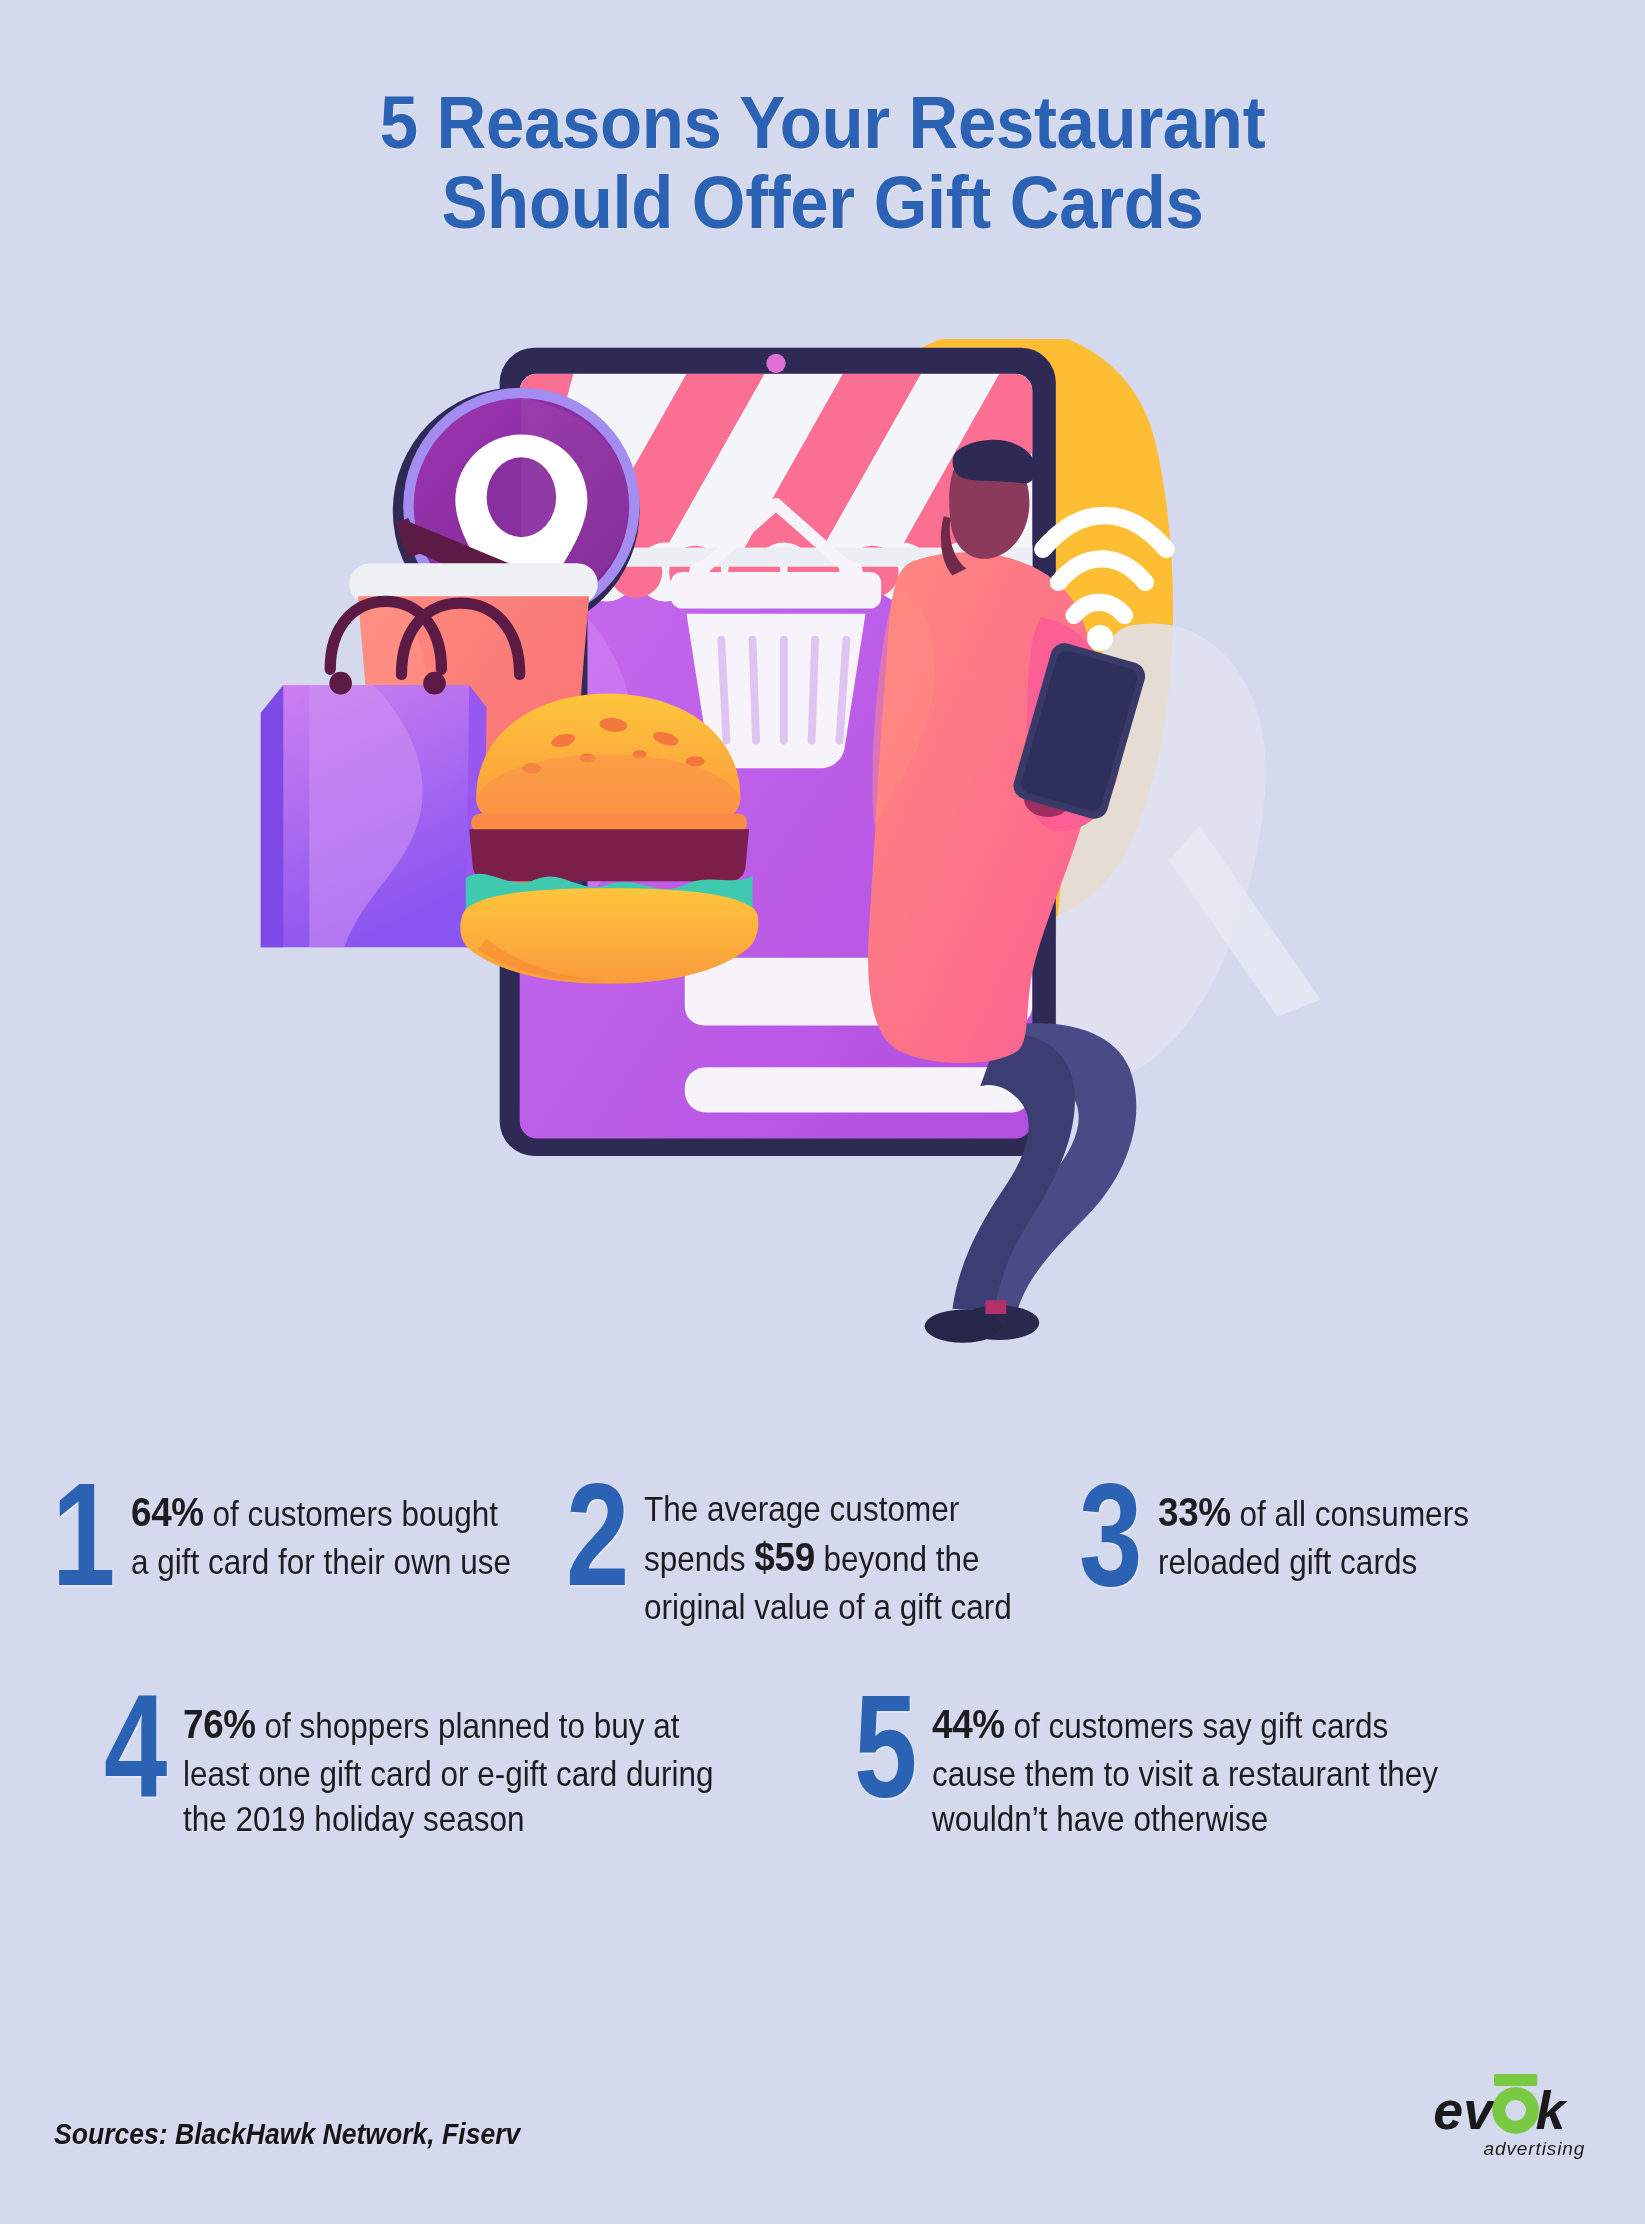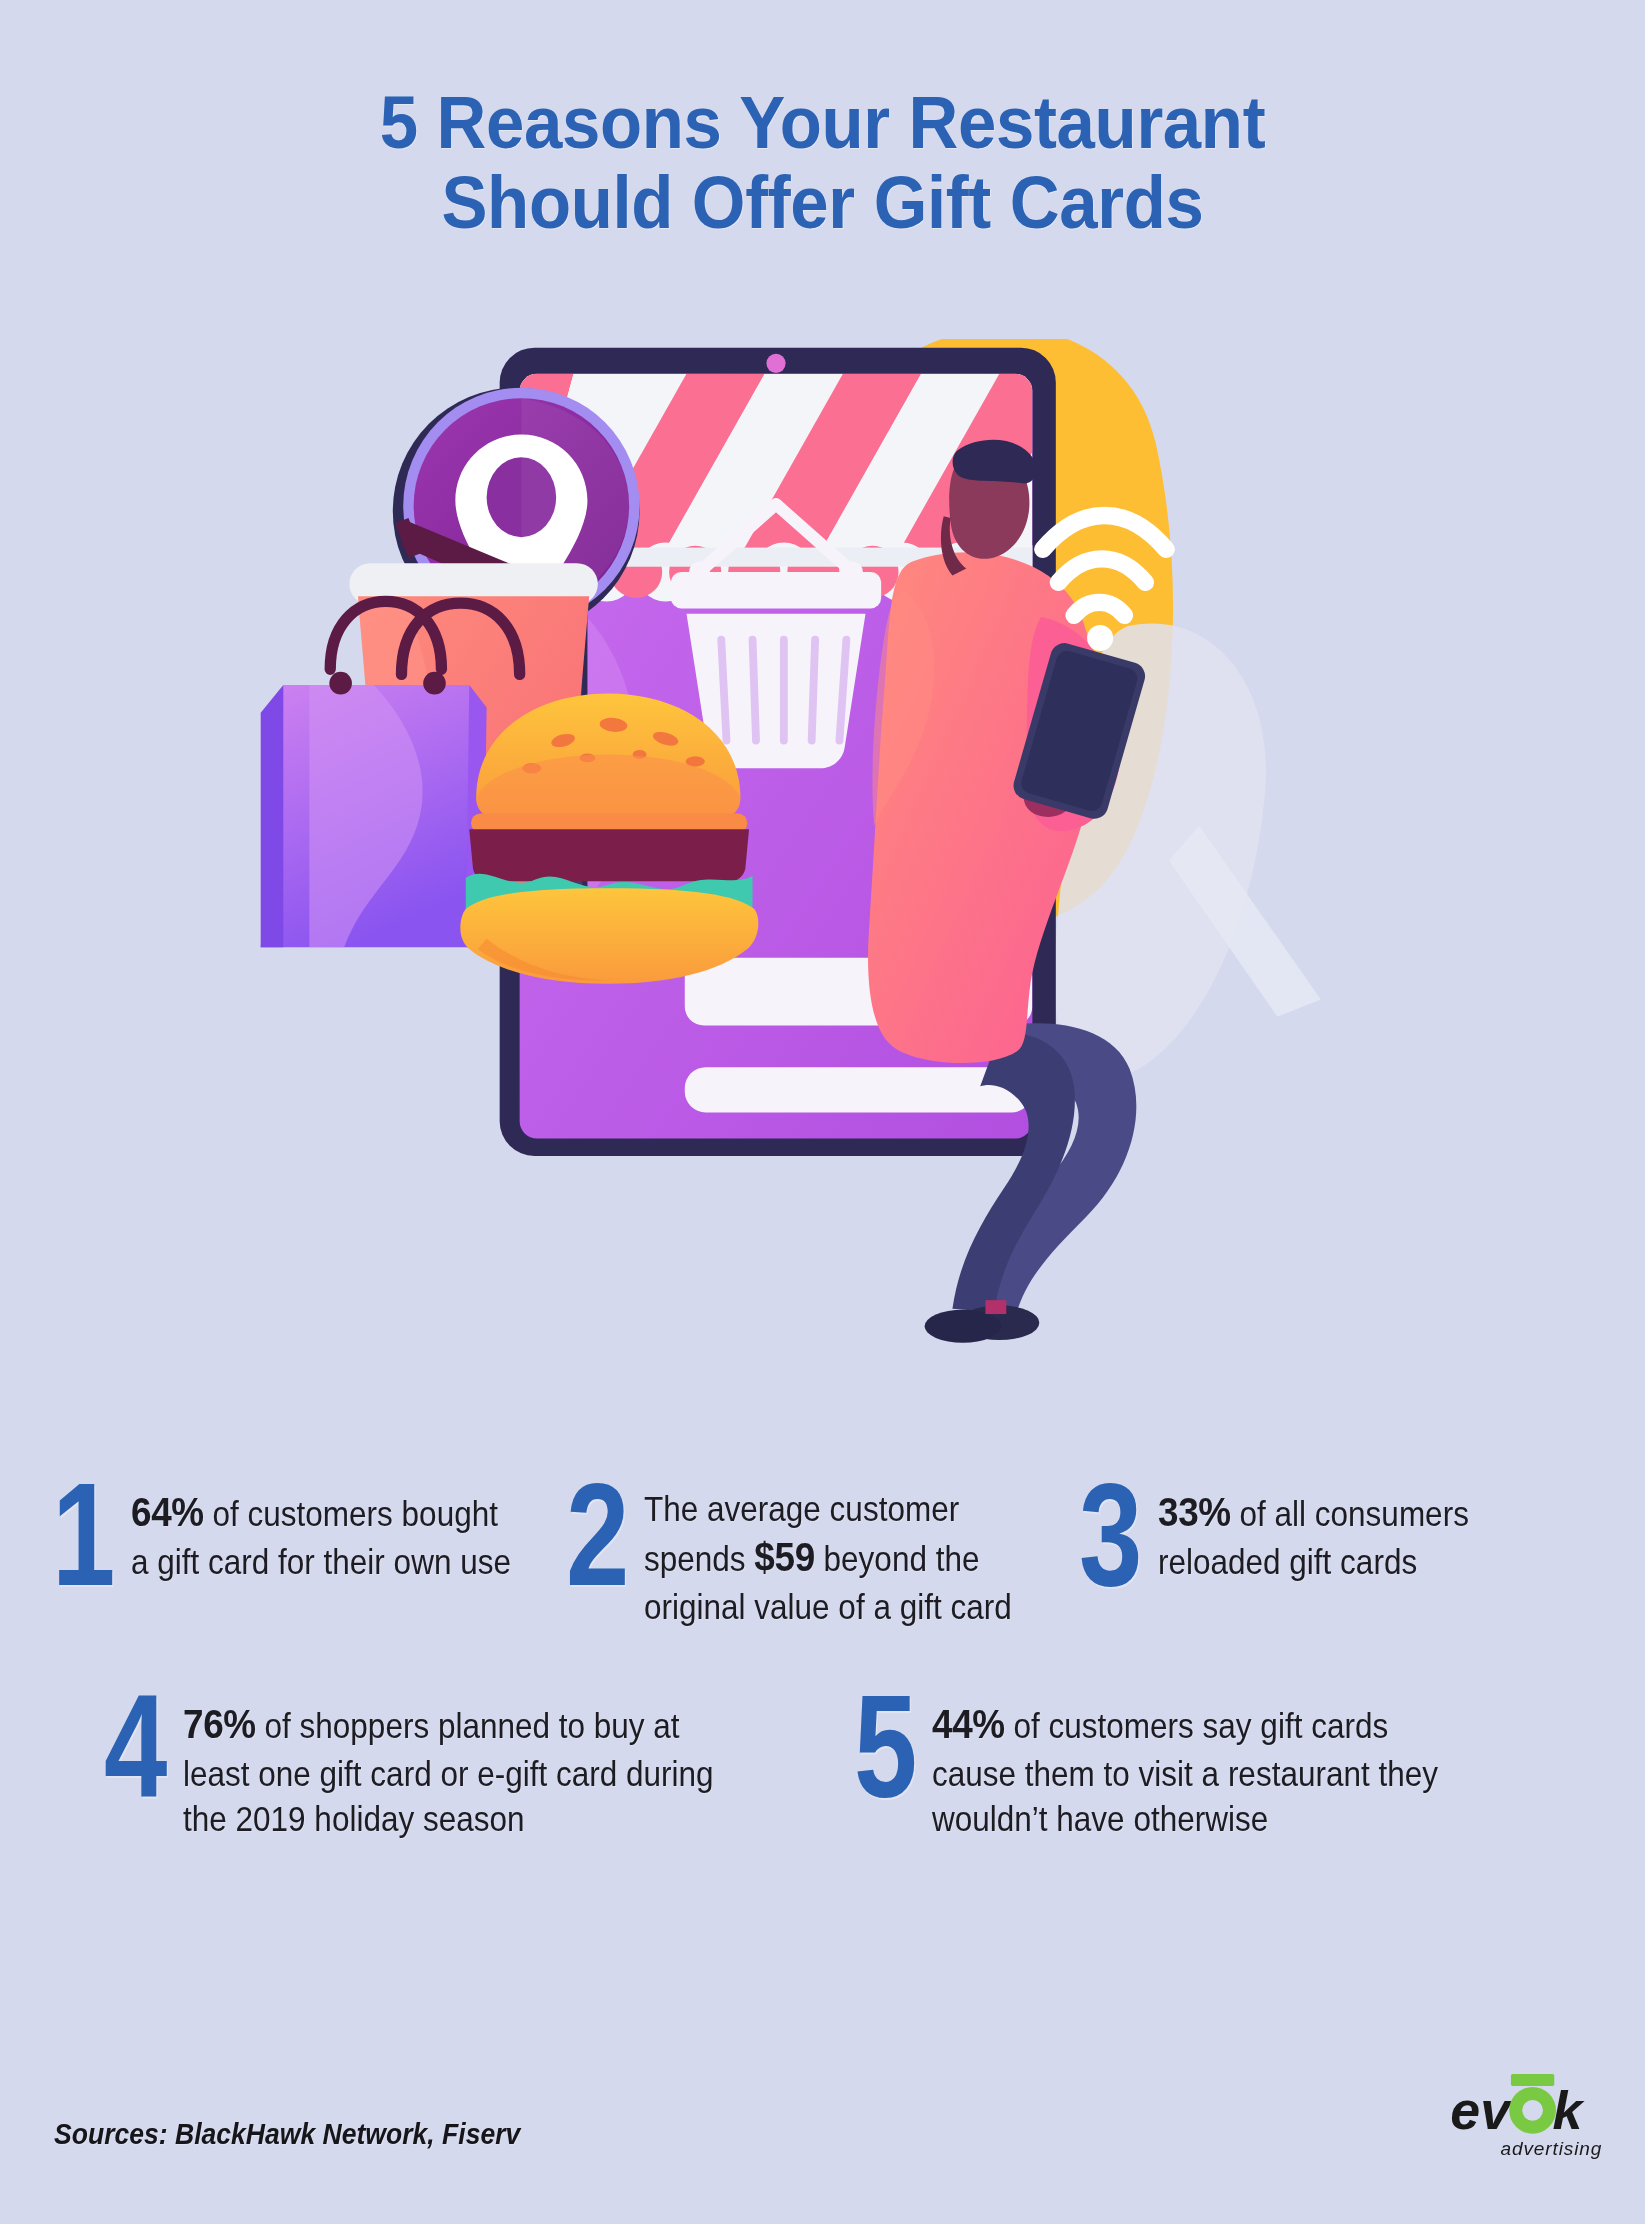--- a/index.html
+++ b/index.html
@@ -106,21 +106,21 @@
     font-family: "Liberation Sans Narrow", "Liberation Sans", sans-serif;
     font-weight: 700;
     font-size: 29.5px;
     color: #15151a;
     transform: scaleX(0.9);
     transform-origin: left bottom;
     text-shadow: 0.9px 0.9px 0 rgba(255,255,255,0.25);
   }
   .logo {
     position: absolute;
-    right: 28px; bottom: 15.6px;
+    right: 45px; bottom: 15.6px;
     width: 174px; height: 97px;
   }
   .logo svg { display:block; width:100%; height:100%; }
 </style>
 </head>
 <body>
 
 <div class="page">
 
   <div class="title-wrap">

